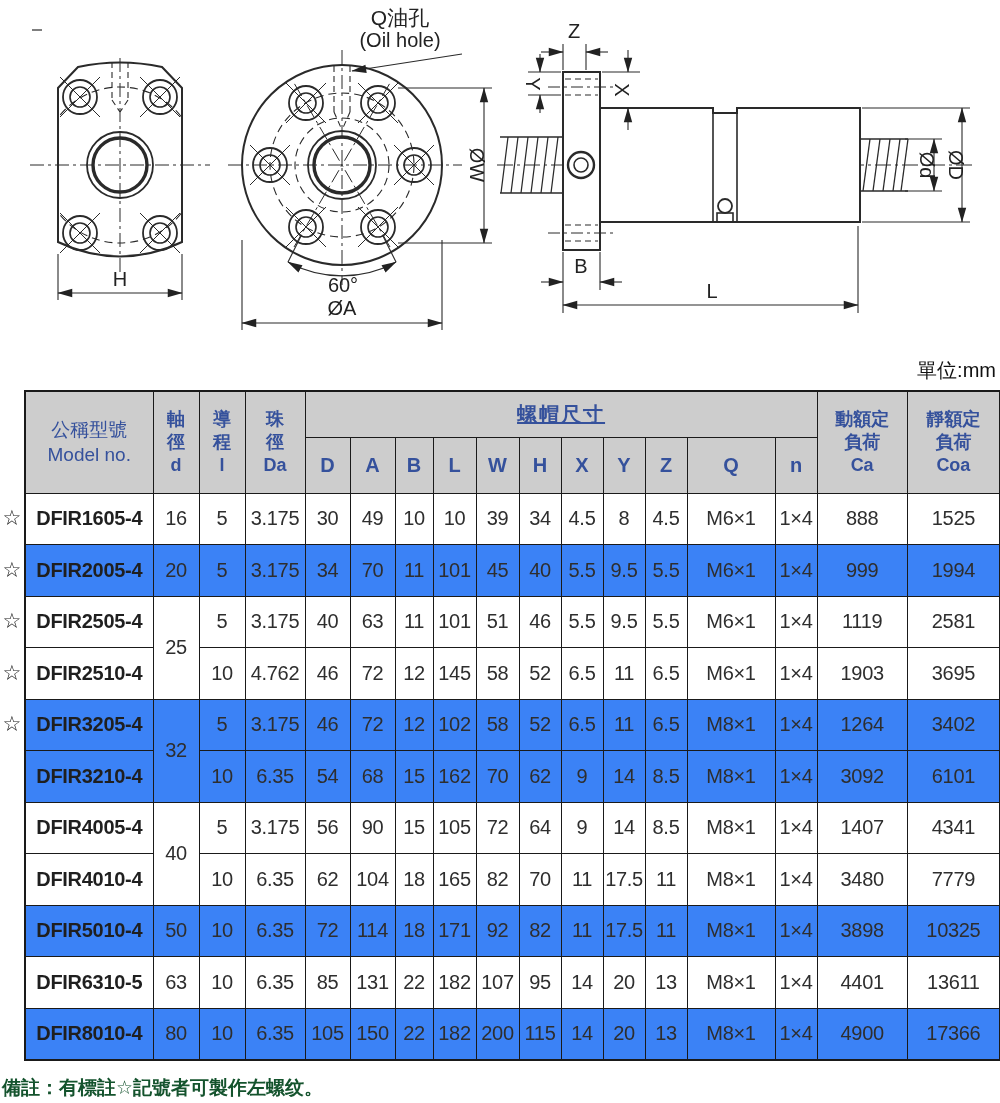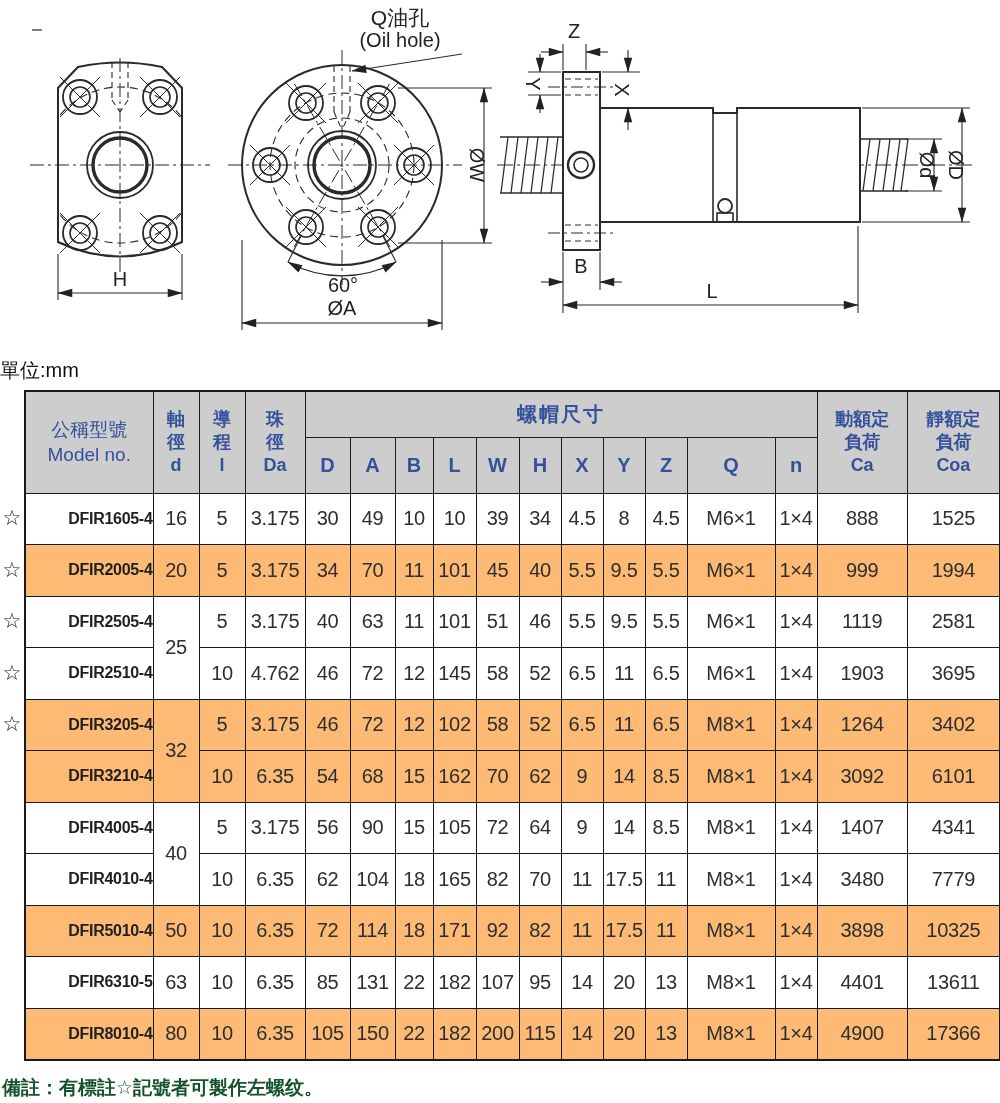--- a/index.html
+++ b/index.html
@@ -1,34 +1,34 @@
 <!DOCTYPE html>
 <html><head>
 <meta charset="utf-8">
 <style>
   html,body{margin:0;padding:0;background:#fff;}
   body{width:1000px;height:1103px;font-family:"Liberation Sans","DejaVu Sans",sans-serif;color:#222;overflow:hidden;}
   svg text{font-family:"Liberation Sans","DejaVu Sans",sans-serif;fill:#222;}
-  .unit-row{width:998px;font-size:20px;color:#111;padding:8px 2px 6px 0;box-sizing:border-box;}
+  .unit-row{width:998px;text-align:right;font-size:20px;color:#111;padding:8px 2px 6px 0;box-sizing:border-box;}
   .table-zone{position:relative;padding-left:24px;width:975px;}
   .stars{position:absolute;left:0;top:0;width:24px;height:100%;}
   .star{position:absolute;left:0;width:24px;text-align:center;font-size:21px;line-height:24px;color:#111;}
   table.spec{border-collapse:collapse;table-layout:fixed;width:975px;border:2.5px solid #1a1a1a;}
   table.spec th,table.spec td{border:1.5px solid #1a1a1a;padding:0;text-align:center;vertical-align:middle;}
   thead th{background:#cdcdcd;color:#35519c;font-weight:bold;}
   tr.h1{height:46px;} tr.h2{height:56px;}
   th.model-h{text-align:left;padding-left:10px;font-size:19px;line-height:25px;font-weight:normal;}
   .vstack{font-size:18px;line-height:23px;font-weight:bold;}
-  .grp{font-size:20px;letter-spacing:2px;}
+  .grp{font-size:20px;letter-spacing:2px;text-decoration:underline;}
   .sub{font-size:20px;}
   .load-h{font-size:18px;line-height:23px;}
   tbody tr{height:51.5px;background:#fff;}
-  tbody tr.shaded{background:#fdba74;}
+  tbody tr.shaded{background:#3b82f6;}
   tbody td{font-size:20px;color:#2e2e2e;letter-spacing:-0.3px;}
-  tbody td.model{text-align:right;font-weight:bold;font-size:16px;color:#1f1f1f;}
+  tbody td.model{text-align:center;font-weight:bold;font-size:20px;color:#1f1f1f;}
   .note{margin:14px 0 0 2px;font-size:19px;font-weight:600;color:#14532d;}
 </style>
 </head>
 <body>
 
 
 
 
 <svg width="1000" height="345" viewBox="0 0 1000 345">
   <defs>

